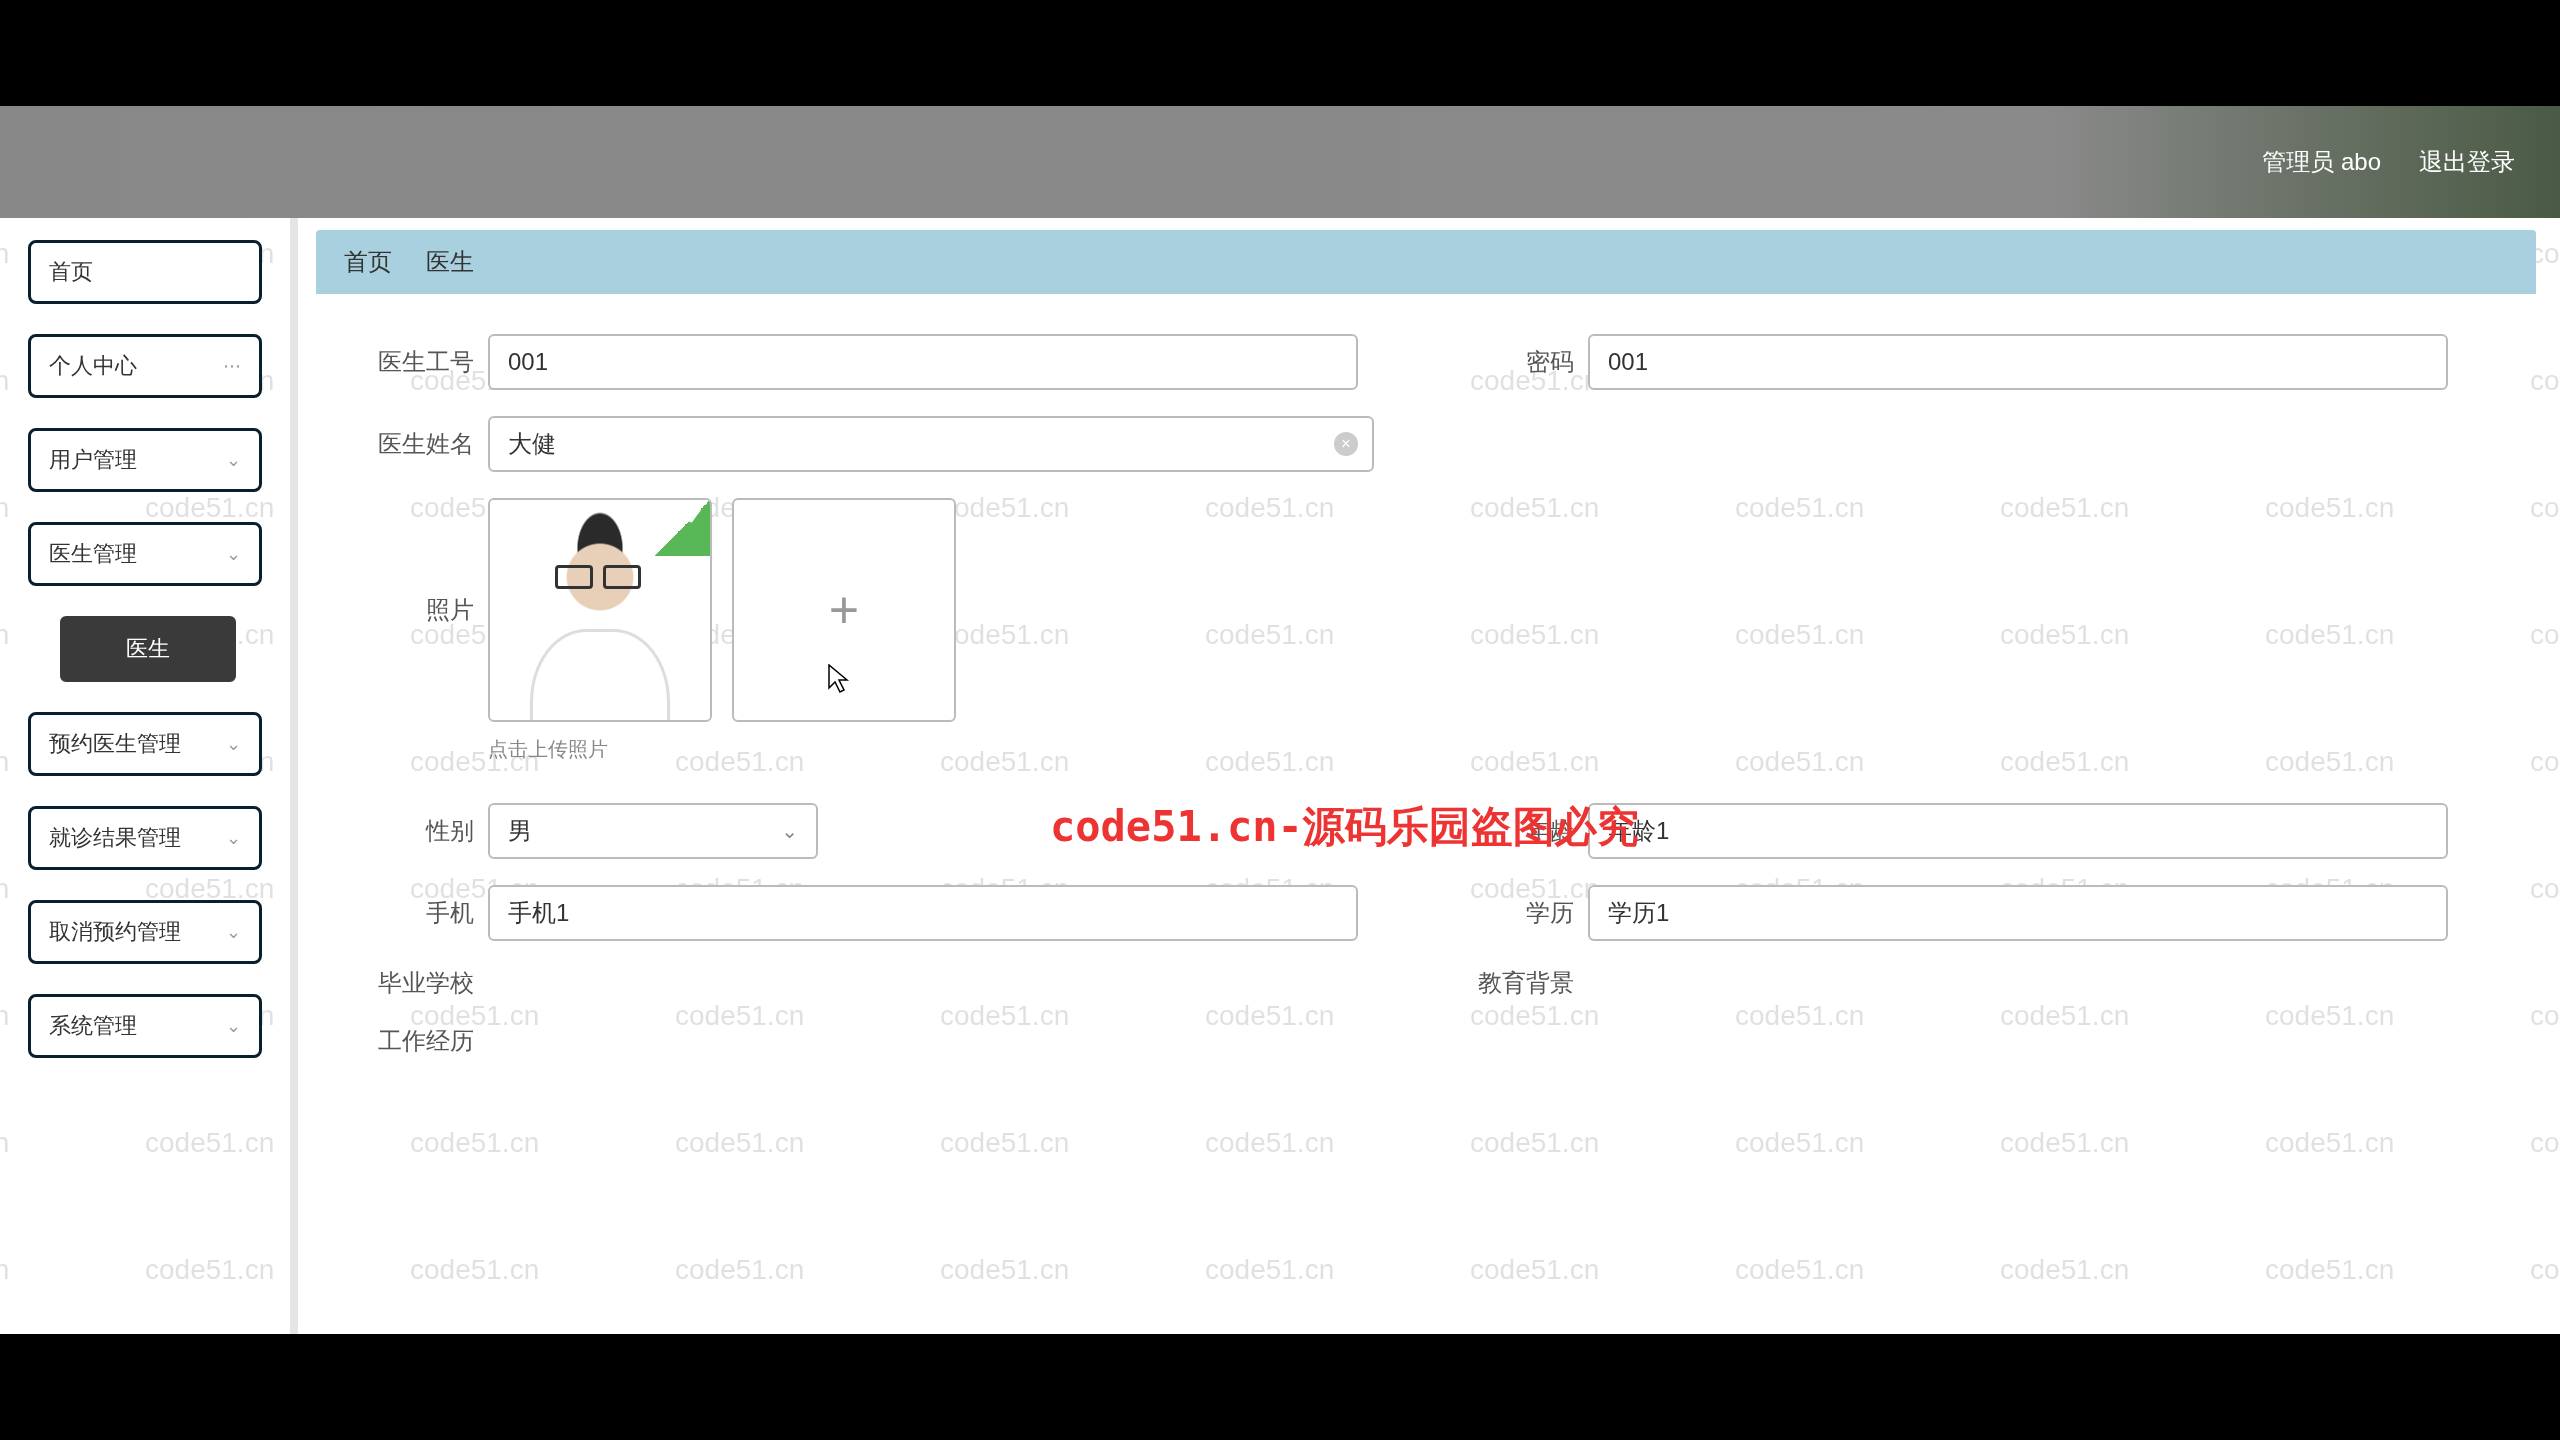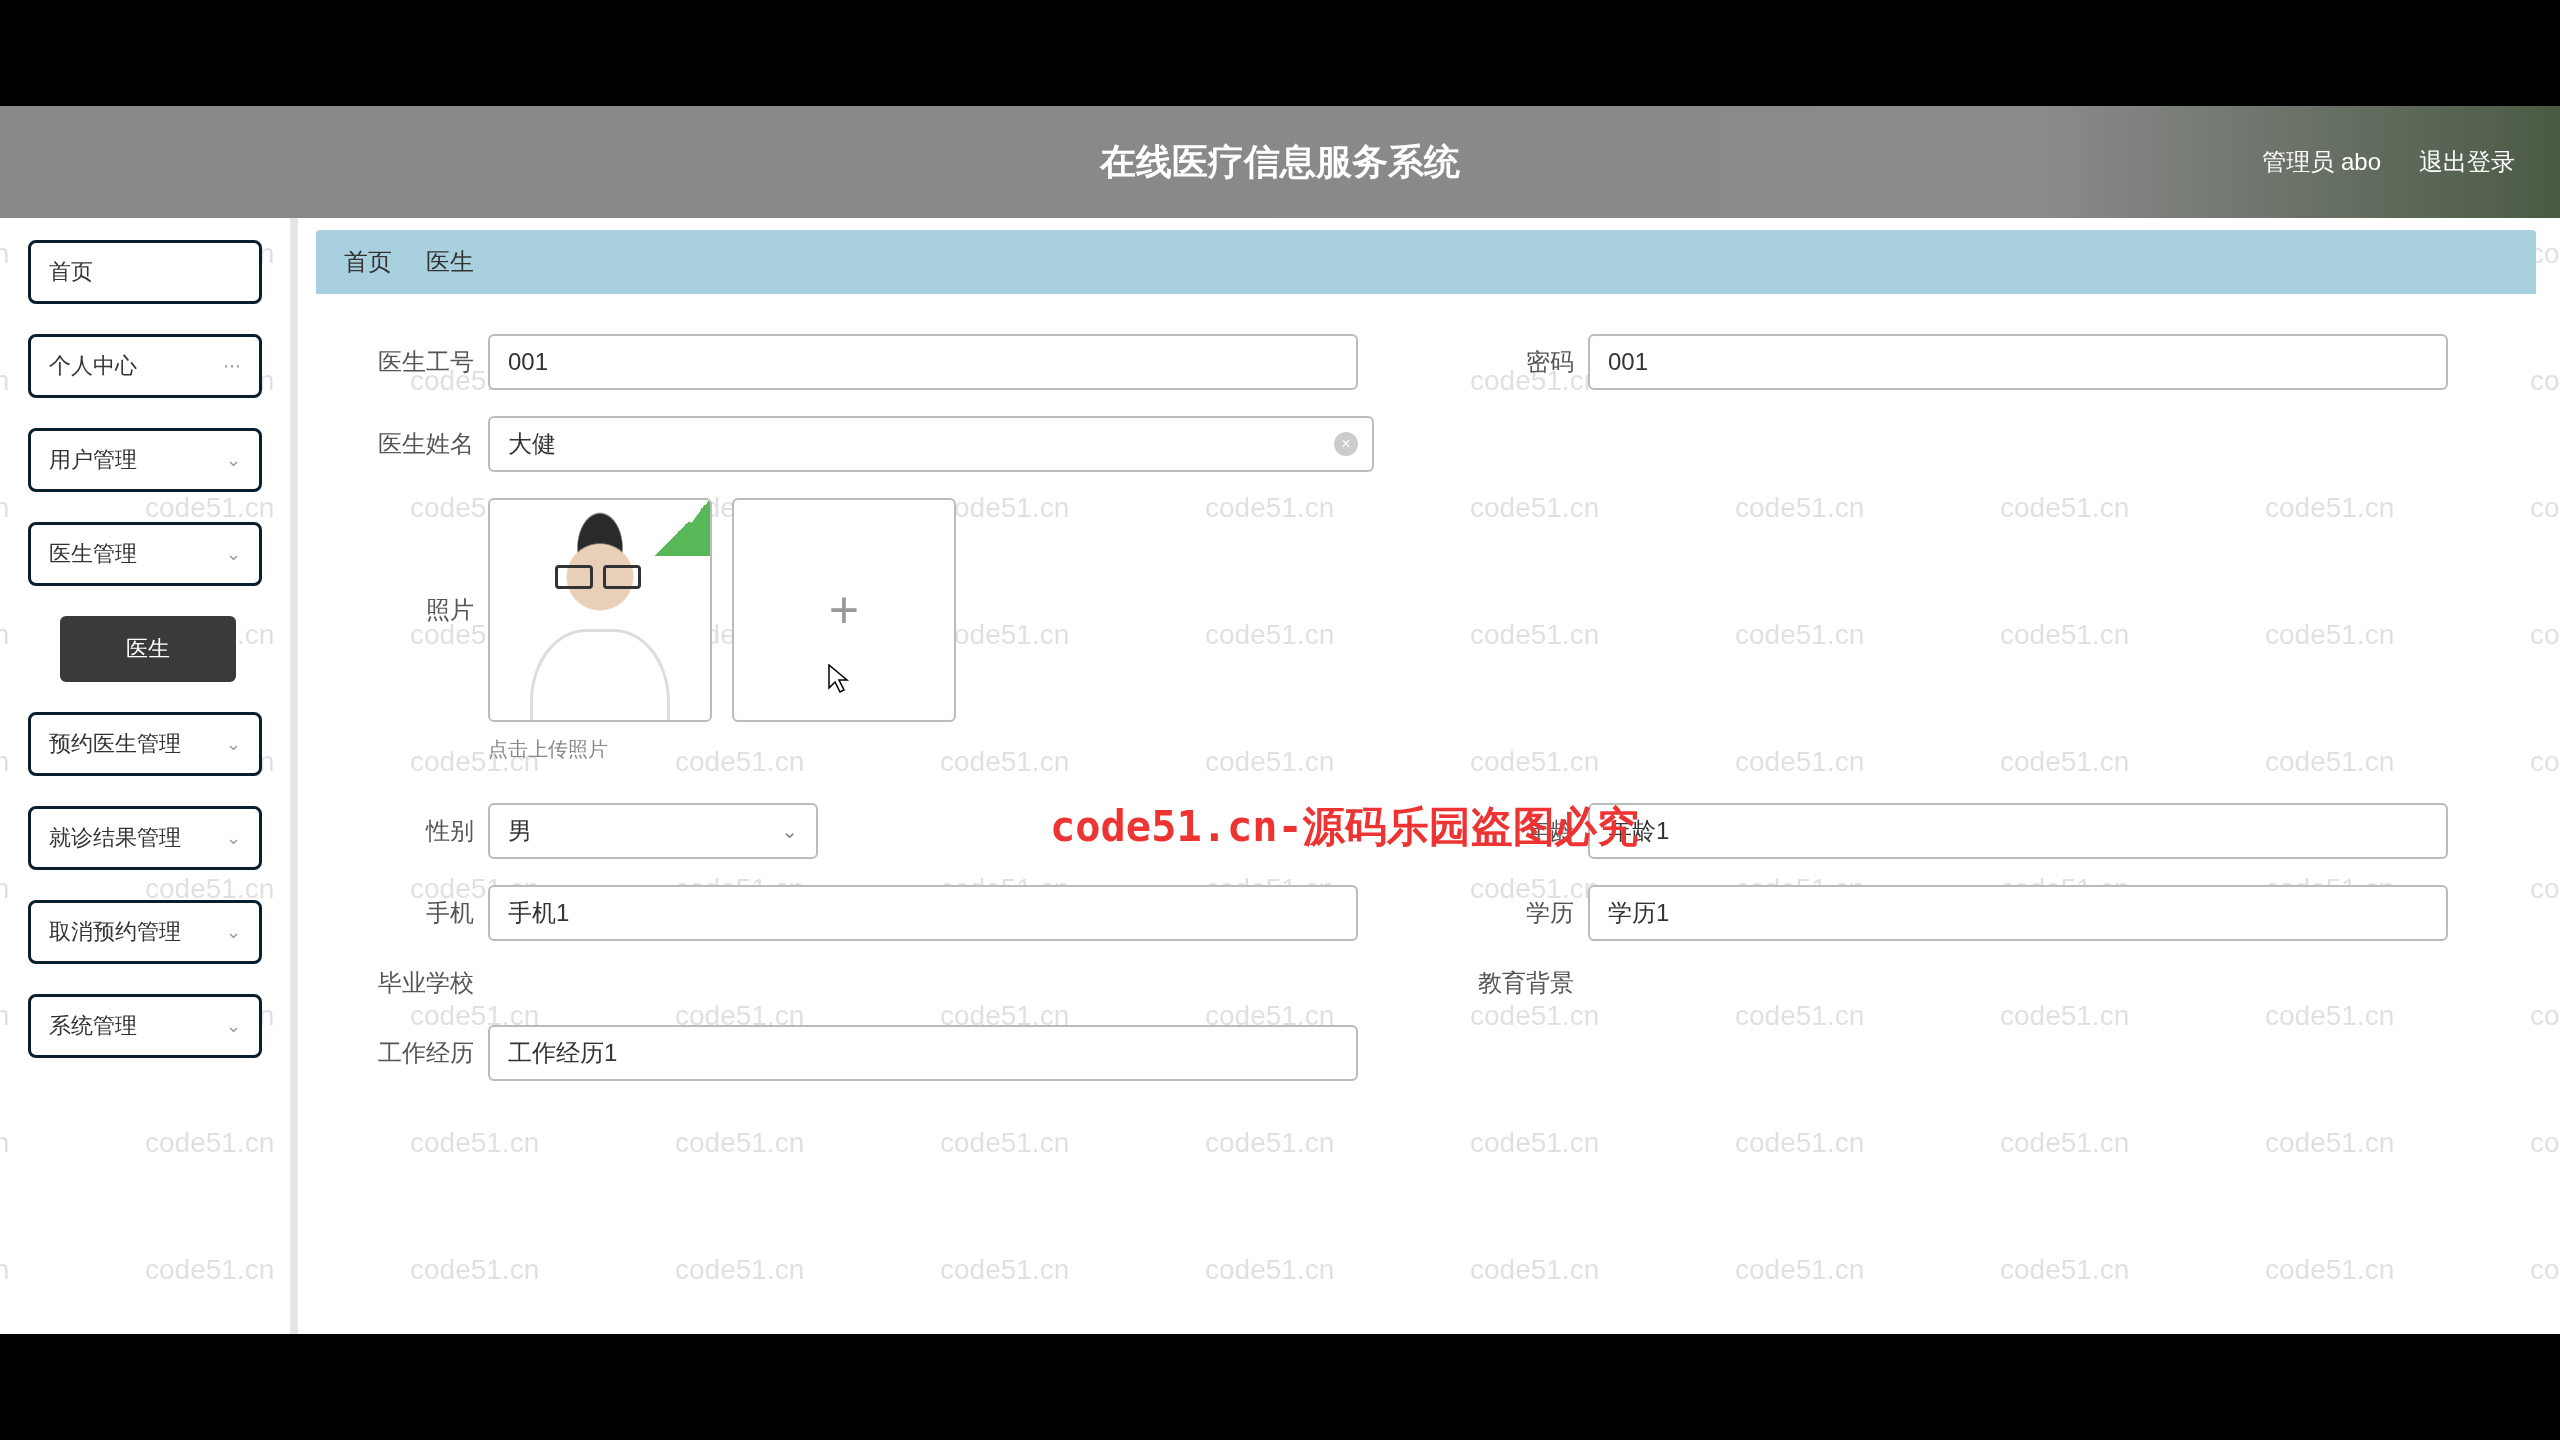--- a/index.html
+++ b/index.html
@@ -250,21 +250,20 @@
       <span style="left: 940px; top: 1148px;">code51.cn</span>
       <span style="left: 1205px; top: 1148px;">code51.cn</span>
       <span style="left: 1470px; top: 1148px;">code51.cn</span>
       <span style="left: 1735px; top: 1148px;">code51.cn</span>
       <span style="left: 2000px; top: 1148px;">code51.cn</span>
       <span style="left: 2265px; top: 1148px;">code51.cn</span>
       <span style="left: 2530px; top: 1148px;">code51.cn</span>
     </div>
 
   <div class="header-bar">
-    <div class="header-title">在线医疗信息服务系统</div>
     <div class="header-right">
       <span>管理员 abo</span>
       <span>退出登录</span>
     </div>
   </div>
 
   <div class="layout-row">
 
     <div class="sidebar">
       <div class="nav-item plain">
@@ -363,21 +362,20 @@
             </div>
             <div class="form-row">
               <div class="form-label">手机</div>
               <input class="form-input" value="手机1" style="">
             </div>
             <div class="form-row">
               <div class="form-label">毕业学校</div>
             </div>
             <div class="form-row">
               <div class="form-label">工作经历</div>
-              <input class="form-input" value="工作经历1" style="">
             </div>
           </div>
           <div class="form-col right">
             <div class="form-row">
               <div class="form-label">年龄</div>
               <input class="form-input" value="年龄1" style="">
             </div>
             <div class="form-row">
               <div class="form-label">学历</div>
               <input class="form-input" value="学历1" style="">

